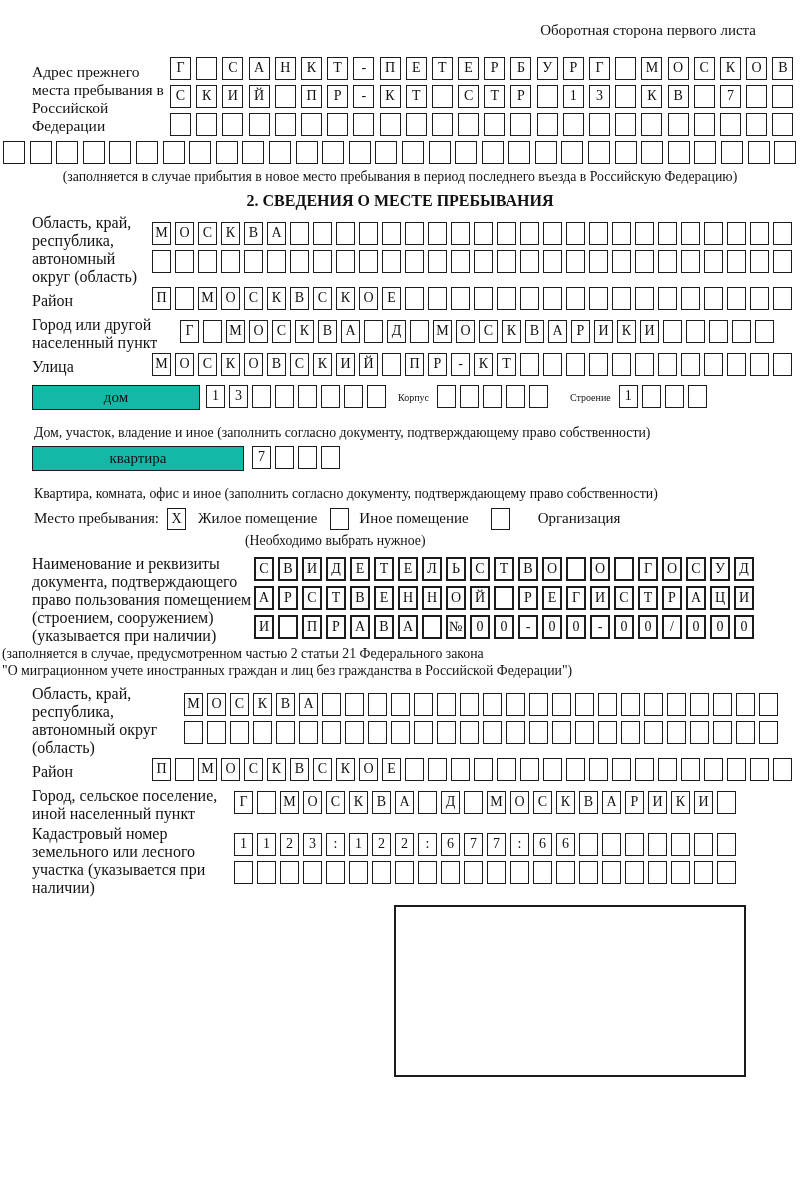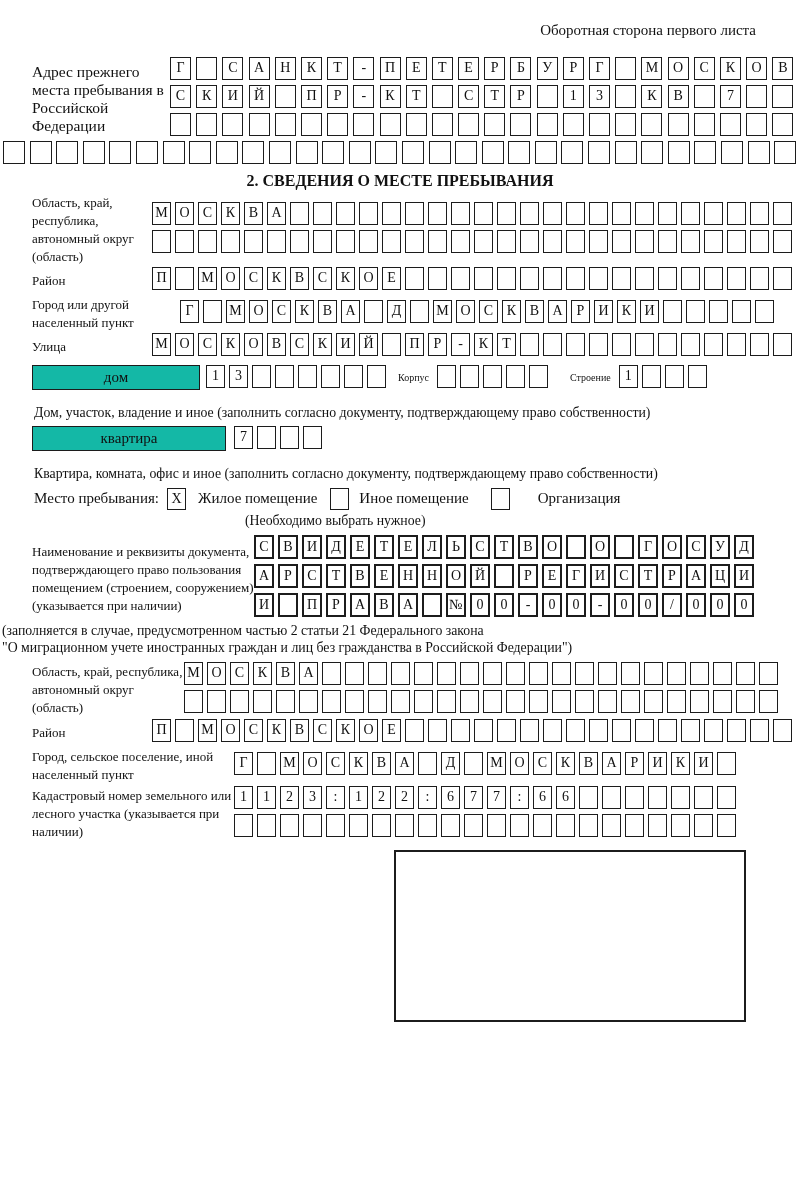--- a/index.html
+++ b/index.html
@@ -3,21 +3,21 @@
 <meta charset="utf-8">
 <style>
   html,body{margin:0;padding:0;background:#fff;}
   .page{
     width:800px;height:1180px;box-sizing:border-box;position:relative;
     font-family:"Liberation Serif","DejaVu Serif",serif;color:#111;
     padding:8px 2px 0 2px;overflow:hidden;background:#fff;
   }
   .backside-note{text-align:right;padding-right:42px;font-size:15px;margin-top:14px;}
   .row{display:flex;align-items:center;}
-  .lbl{font-size:13px;line-height:18px;}
+  .lbl{font-size:16px;line-height:18px;}
   .grid-row{display:flex;margin-bottom:4px;height:24px;}
   .cell{
     display:inline-block;box-sizing:border-box;width:19px;height:23px;
     border:1.6px solid #1c1c1c;margin-right:4px;text-align:center;
     font-size:14px;line-height:20px;flex:0 0 auto;background:#fff;
   }
   .addr-block{margin-top:18px;}
   .addr-block .lbl{width:168px;flex:0 0 168px;padding-left:30px;box-sizing:border-box;font-size:15.5px;}
   .addr .cell{width:21px;margin-right:5.2px;}
   .full-row{margin-left:1px;}
@@ -173,20 +173,21 @@
       <span class="cell"></span>
       <span class="cell"></span>
       <span class="cell"></span>
       <span class="cell"></span>
       <span class="cell"></span>
       <span class="cell"></span>
       <span class="cell"></span>
       <span class="cell"></span>
       <span class="cell"></span>
     </div>
+  <div class="caption-center">(заполняется в случае прибытия в новое место пребывания в период последнего въезда в Российскую Федерацию)</div>
 
   <div class="sec-title">2. СВЕДЕНИЯ О МЕСТЕ ПРЕБЫВАНИЯ</div>
 
   <div class="row field">
     <div class="lbl">Область, край, республика, автономный округ (область)</div>
     <div>
       <div class="grid-row">
           <span class="cell">М</span>
           <span class="cell">О</span>
           <span class="cell">С</span>
@@ -373,21 +374,21 @@
     <div class="grid-row" style="margin:0;">
         <span class="cell">1</span>
         <span class="cell"></span>
         <span class="cell"></span>
         <span class="cell"></span>
       </div>
   </div>
   <div class="sub-caption">Дом, участок, владение и иное (заполнить согласно документу, подтверждающему право собственности)</div>
 
   <div class="house-row mt4">
-    <div class="name-box" style="width:194px;">квартира</div>
+    <div class="name-box" style="width:212px;">квартира</div>
     <div class="grid-row" style="margin:0 0 0 8px;">
         <span class="cell">7</span>
         <span class="cell"></span>
         <span class="cell"></span>
         <span class="cell"></span>
       </div>
   </div>
   <div class="sub-caption">Квартира, комната, офис и иное (заполнить согласно документу, подтверждающему право собственности)</div>
 
   <div class="chk-row">

